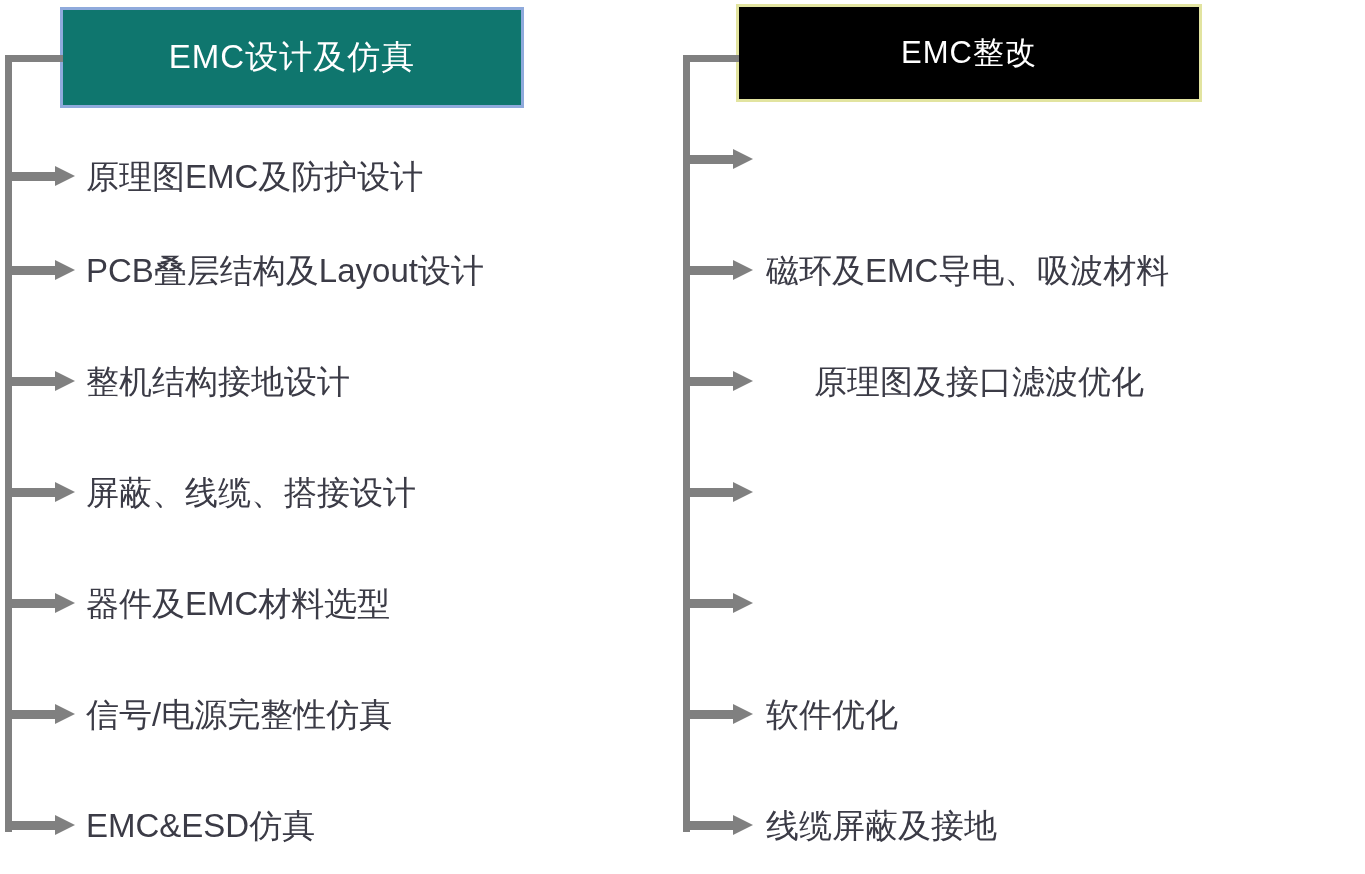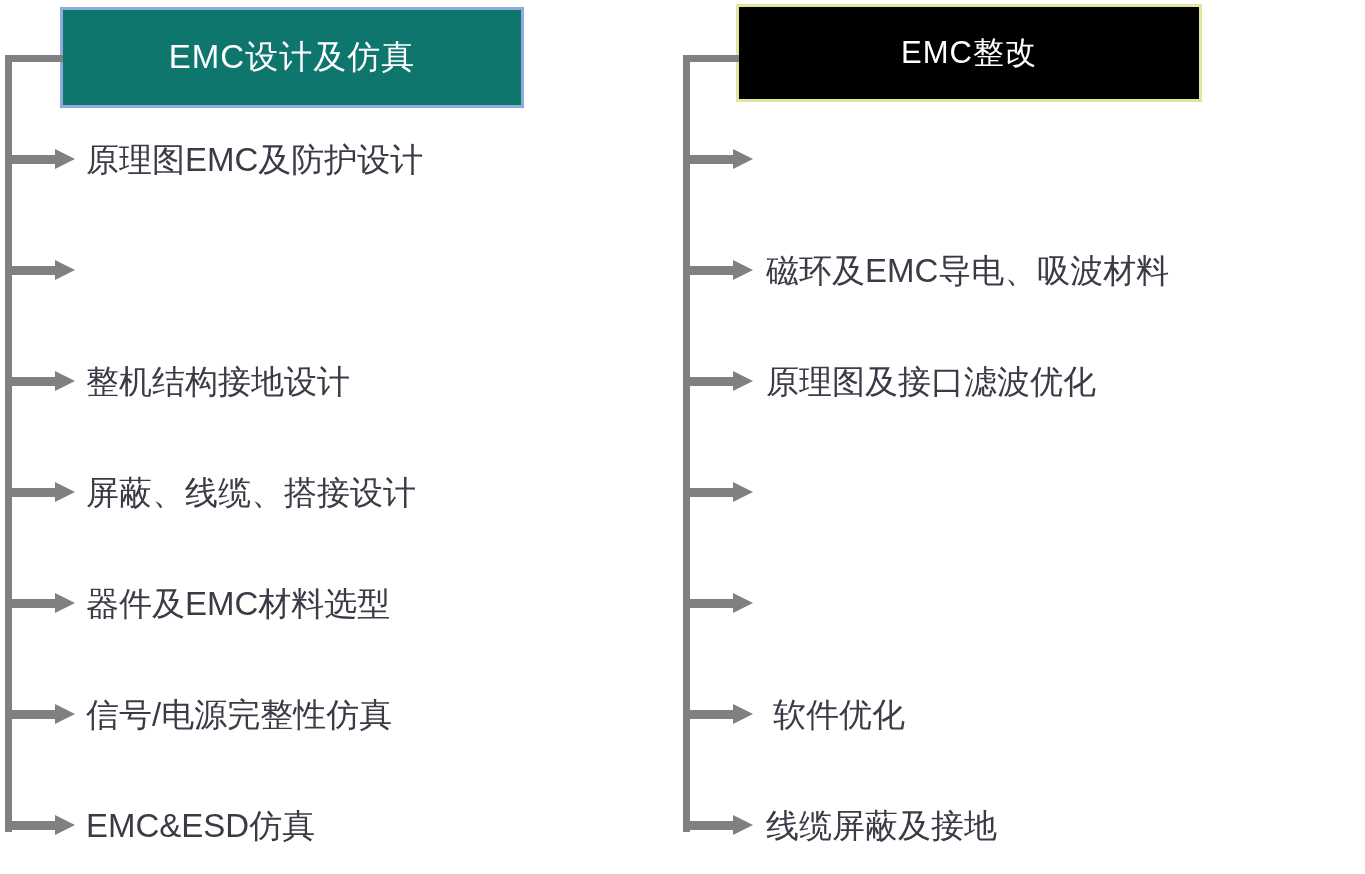--- a/index.html
+++ b/index.html
@@ -114,33 +114,34 @@
 
     <div class="header-box" id="box-design" style="background: #0f766e; border-color: rgb(143, 170, 220); color: rgb(255, 255, 255);">
       <span class="htitle">EMC设计及仿真</span>
     </div>
 
     <div class="trunk-cap" style="left: 5px; top: 55px; width: 58px; background: rgb(128, 128, 128);"></div>
     <div class="trunk" style="left: 5px; top: 55px; height: 777px; background: rgb(128, 128, 128);"></div>
 
     <div class="col-left">
 
-      <div class="row" style="left:5px; top:131px;">
+      <div class="row" style="left:5px; top:148px;">
         <span class="arrow" style="width:70px;">
           <span class="shaft" style="width: 50px; background: rgb(128, 128, 128);"></span>
             <span class="head" style="left: 50px; border-left-color: rgb(128, 128, 128);"></span>
         </span>
         <span class="row-label" style="color: rgb(59, 59, 70);">原理图EMC及防护设计</span>
       </div>
 
       <div class="row" style="left:5px; top:242px;">
         <span class="arrow" style="width:70px;">
           <span class="shaft" style="width: 50px; background: rgb(128, 128, 128);"></span>
             <span class="head" style="left: 50px; border-left-color: rgb(128, 128, 128);"></span>
         </span>
+        <span class="row-label" style="color: rgb(59, 59, 70);">PCB叠层结构及Layout设计</span>
       </div>
 
       <div class="row" style="left:5px; top:353px;align-items:center;">
         <span class="arrow" style="width:70px;">
           <span class="shaft" style="width: 50px; background: rgb(128, 128, 128);"></span>
             <span class="head" style="left: 50px; border-left-color: rgb(128, 128, 128);"></span>
         </span>
         <span class="row-label" style="color: rgb(59, 59, 70);">整机结构接地设计</span>
       </div>
 
@@ -198,21 +199,21 @@
       </div>
 
       <div class="row" style="left:683px; top:242px;">
         <span class="arrow" style="width:70px;">
           <span class="shaft" style="width: 50px; background: rgb(128, 128, 128);"></span>
             <span class="head" style="left: 50px; border-left-color: rgb(128, 128, 128);"></span>
         </span>
         <span class="row-label" style="color: rgb(59, 59, 70);">磁环及EMC导电、吸波材料</span>
       </div>
 
-      <div class="row" style="left:683px; top:353px;">
+      <div class="row" style="left:683px; top:353px;gap:48px;">
         <span class="arrow" style="width:70px;">
           <span class="shaft" style="width: 50px; background: rgb(128, 128, 128);"></span>
             <span class="head" style="left: 50px; border-left-color: rgb(128, 128, 128);"></span>
         </span>
         <span class="row-label" style="color: rgb(59, 59, 70);">原理图及接口滤波优化</span>
       </div>
 
       <div class="row" style="left:683px; top:464px;">
         <span class="arrow" style="width:70px;">
           <span class="shaft" style="width: 50px; background: rgb(128, 128, 128);"></span>
@@ -220,21 +221,21 @@
         </span>
       </div>
 
       <div class="row" style="left:683px; top:575px;">
         <span class="arrow" style="width:70px;">
           <span class="shaft" style="width: 50px; background: rgb(128, 128, 128);"></span>
             <span class="head" style="left: 50px; border-left-color: rgb(128, 128, 128);"></span>
         </span>
       </div>
 
-      <div class="row" style="left:683px; top:686px;gap:7px;">
+      <div class="row" style="left:683px; top:686px;">
         <span class="arrow" style="width:70px;">
           <span class="shaft" style="width: 50px; background: rgb(128, 128, 128);"></span>
             <span class="head" style="left: 50px; border-left-color: rgb(128, 128, 128);"></span>
         </span>
         <span class="row-label" style="color: rgb(59, 59, 70);">软件优化</span>
       </div>
 
       <div class="row" style="left:683px; top:797px;">
         <span class="arrow" style="width:70px;">
           <span class="shaft" style="width: 50px; background: rgb(128, 128, 128);"></span>

